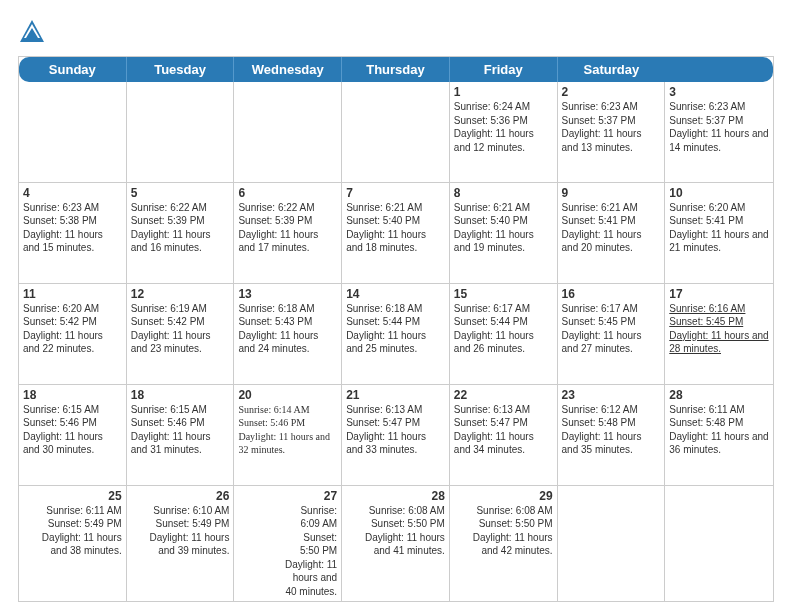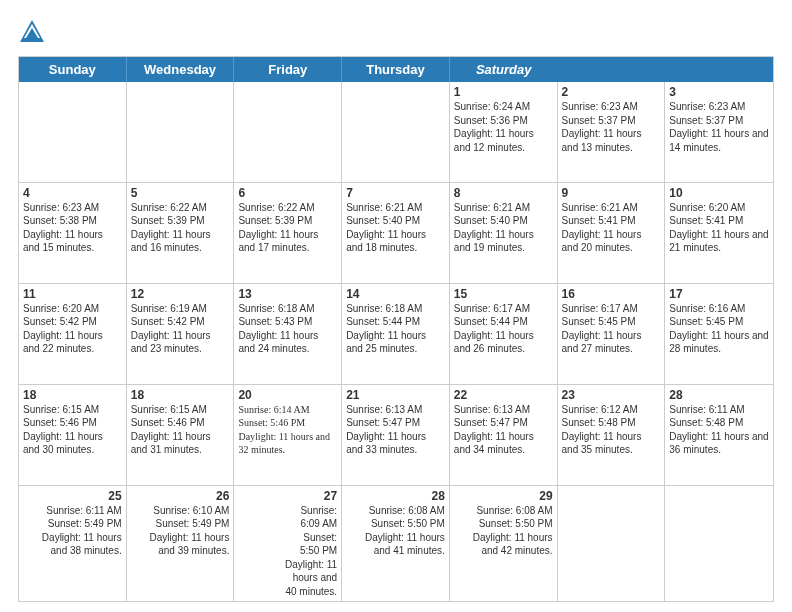--- a/index.html
+++ b/index.html
@@ -56,30 +56,31 @@
     .calendar {
       flex: 1;
       display: flex;
       flex-direction: column;
       border: 1px solid #ccc;
     }
     .cal-header-row {
       display: grid;
       grid-template-columns: repeat(7, 1fr);
       background: #2a7ab5;
+      border-radius: 10px;
     }
     .cal-header-cell {
       color: #fff;
       font-size: 13px;
       font-weight: bold;
       text-align: center;
       padding: 5px 2px;
       border-right: 1px solid #5599cc;
     }
-    .cal-header-cell:last-child { border-right: none; font-style: italic; }
+    .cal-header-cell:last-child { border-right: none; }
     .cal-body {
       flex: 1;
       display: flex;
       flex-direction: column;
     }
     .cal-row {
       display: grid;
       grid-template-columns: repeat(7, 1fr);
       flex: 1;
       border-bottom: 1px solid #ccc;
@@ -126,23 +127,24 @@
     </div>
     <div class="title-block">
       <div class="month-year"></div>
       <div class="location"></div>
     </div>
   </div>
 
   <div class="calendar">
     <div class="cal-header-row">
     <div class="cal-header-cell">Sunday</div>
+        <div class="cal-header-cell">Tuesday</div>
         <div class="cal-header-cell">Wednesday</div>
+        <div class="cal-header-cell">Thursday</div>
         <div class="cal-header-cell">Friday</div>
-        <div class="cal-header-cell">Thursday</div>
         <div class="cal-header-cell">Saturday</div>
       </div>
     <div class="cal-body">
     <div class="cal-row">
           <div class="cal-cell empty"></div>
           <div class="cal-cell empty"></div>
           <div class="cal-cell empty"></div>
           <div class="cal-cell empty"></div>
           <div class="cal-cell">
             <span class="day-num">1</span>
@@ -239,21 +241,21 @@
 Daylight: 11 hours and 26 minutes.</div>
           </div>
           <div class="cal-cell">
             <span class="day-num">16</span>
             <div class="cell-text" style="white-space: pre-line;">Sunrise: 6:17 AM
 Sunset: 5:45 PM
 Daylight: 11 hours and 27 minutes.</div>
           </div>
           <div class="cal-cell">
             <span class="day-num">17</span>
-            <div class="cell-text" style="white-space: pre-line;">Sunrise: 6:16 AM
+            <div class="cell-text" style="white-space: pre-line; text-decoration: underline;">Sunrise: 6:16 AM
 Sunset: 5:45 PM
 Daylight: 11 hours and 28 minutes.</div>
           </div>
         </div>
         <div class="cal-row">
           <div class="cal-cell">
             <span class="day-num">18</span>
             <div class="cell-text" style="white-space: pre-line;">Sunrise: 6:15 AM
 Sunset: 5:46 PM
 Daylight: 11 hours and 30 minutes.</div>

